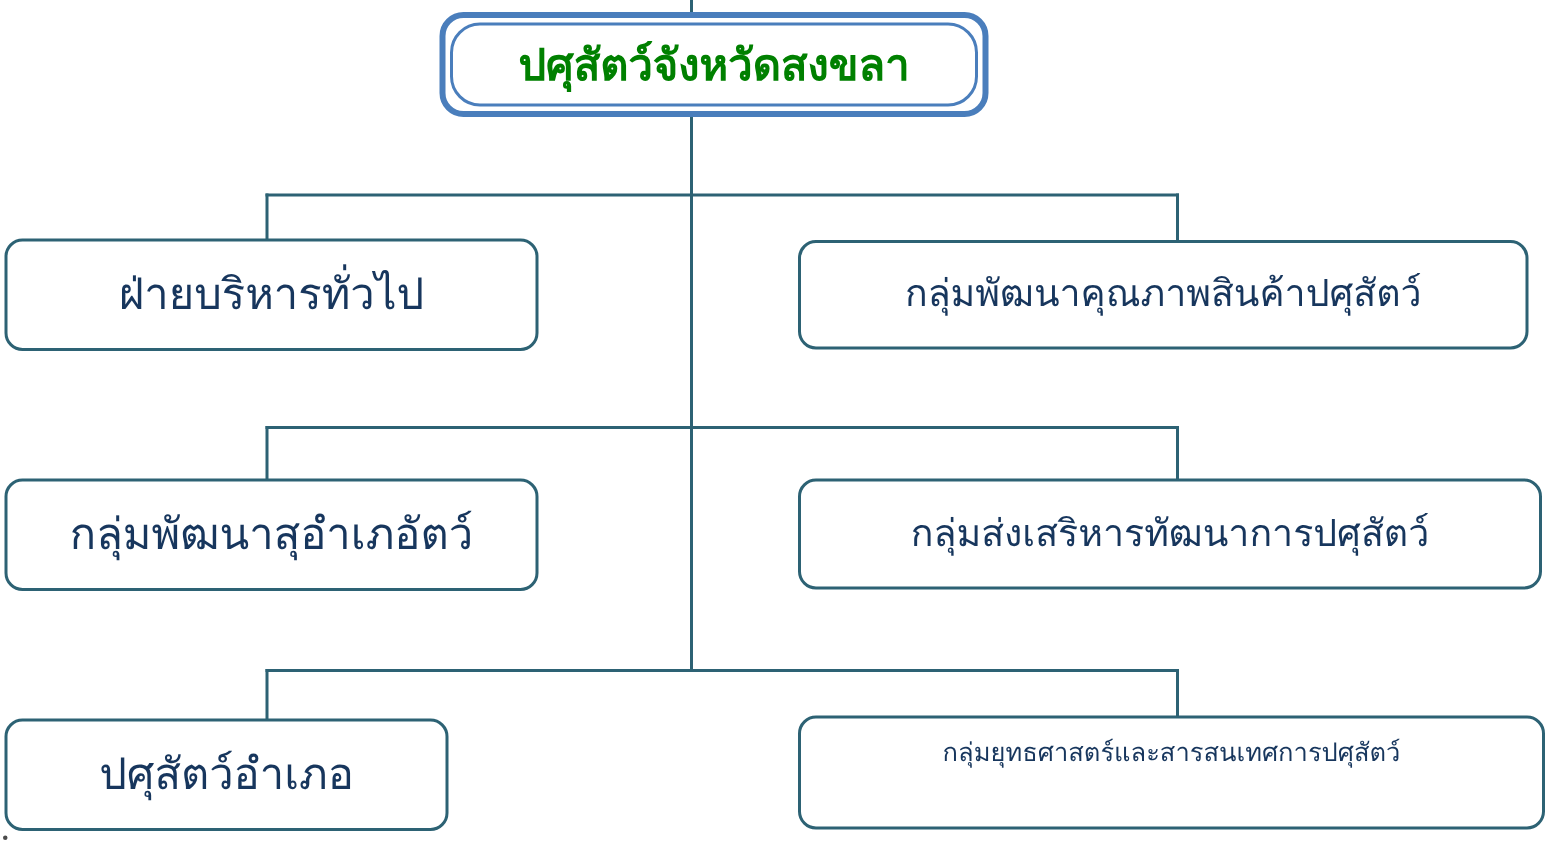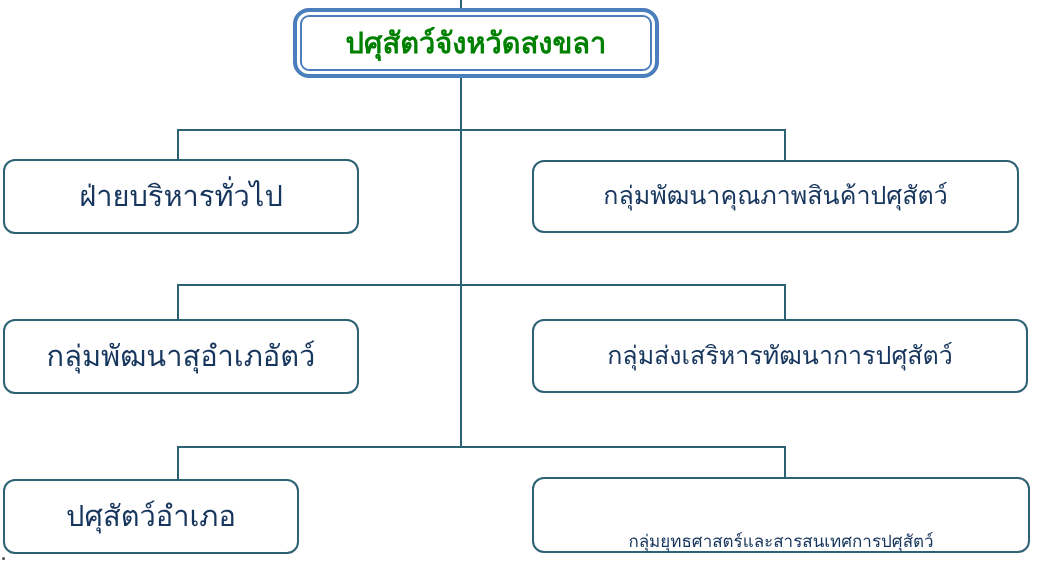--- a/index.html
+++ b/index.html
@@ -32,38 +32,38 @@
     display: flex;
     align-items: center;
     justify-content: center;
     color: #17365d;
     font-weight: normal;
     text-align: center;
     line-height: 1.05;
   }
   .node--big   { font-size: 29px; }
   .node--mid   { font-size: 25px; }
-  .node--small { font-size: 17px; align-items: flex-end; padding-top: 33px; }
+  .node--small { font-size: 17px; align-items: flex-start; padding-top: 15px; }
 
   
   .root-box {
     position: absolute;
     left: 293px; top: 8px;
     width: 366px; height: 70px;
     box-sizing: border-box;
     border: 4px solid #4a7ebc;
     border-radius: 16px;
     background: #ffffff;
     padding: 3px;
   }
   .root-inner {
     box-sizing: border-box;
     width: 100%; height: 100%;
     border: 2px solid #4a7ebc;
-    border-radius: 9px;
+    border-radius: 20px;
     display: flex;
     align-items: center;
     justify-content: center;
     color: #008000;
     font-weight: bold;
     font-size: 29px;
     line-height: 1.05;
   }
 
   

